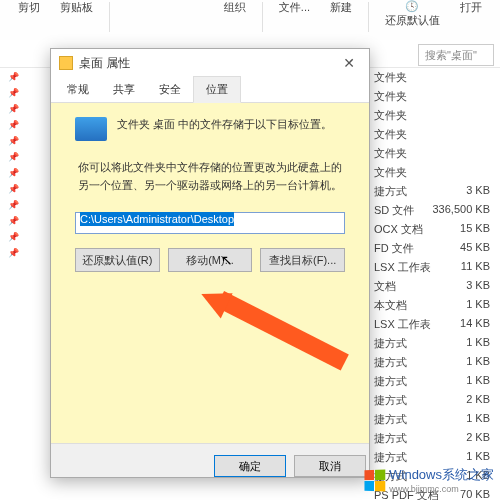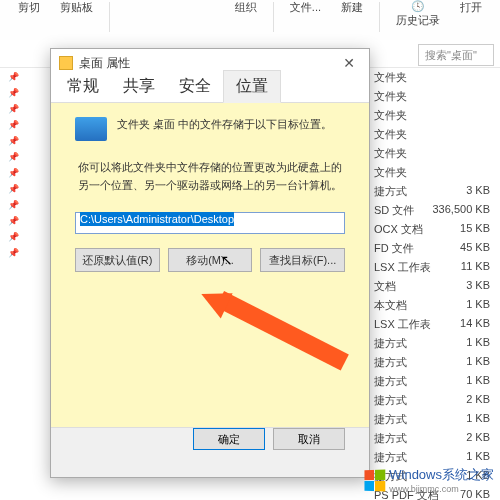--- a/index.html
+++ b/index.html
@@ -18,34 +18,34 @@
     .file-size { text-align: right; padding-right: 6px; }
     .left-pins { position: absolute; left: 8px; top: 72px; width: 18px; }
     .pin { color: #555; font-size: 11px; margin-bottom: 6px; }
     
     .dialog { position: absolute; left: 50px; top: 48px; width: 320px; height: 430px; background: #fef9c3; border: 1px solid #aaa; box-shadow: 0 4px 16px rgba(0,0,0,0.3); display: flex; flex-direction: column; }
     .titlebar { height: 28px; background: #fff; display: flex; align-items: center; padding: 0 8px; font-size: 12px; color: #333; }
     .titlebar-icon { width: 14px; height: 14px; margin-right: 6px; background: #ffc94a; border: 1px solid #d9a52a; }
     .titlebar-title { flex: 1; }
     .titlebar-close { width: 24px; text-align: center; color: #555; font-size: 14px; }
     
-    .tabs { height: 26px; background: #fff; display: flex; align-items: flex-end; padding: 0 4px; font-size: 16px; border-bottom: 1px solid #ddd; }
+    .tabs { height: 26px; background: #fff; display: flex; align-items: flex-end; padding: 0 4px; font-size: 11px; border-bottom: 1px solid #ddd; }
     .tab { padding: 5px 12px; color: #333; cursor: pointer; }
     .tab.active { background: #f0f0f0; border: 1px solid #ddd; border-bottom: 1px solid #f0f0f0; margin-bottom: -1px; }
     
     .dialog-body { flex: 1; padding: 14px 24px; font-size: 11px; color: #333; }
     .body-row1 { display: flex; align-items: flex-start; gap: 10px; margin-bottom: 18px; }
     .folder-icon { width: 32px; height: 24px; background: linear-gradient(#3fa0e8, #2570c0); border-radius: 2px; flex-shrink: 0; }
     .desc-text { line-height: 1.6; }
     .path-input { width: 100%; height: 22px; border: 1px solid #7a9fd4; padding: 0 4px; font-size: 11px; margin-bottom: 14px; background: #fff; }
     .path-input .sel { background: #0078d7; color: #fff; padding: 1px 0; }
     .btn-row { display: flex; gap: 8px; align-items: center; }
     .btn { flex: 1; height: 24px; background: #e1e1e1; border: 1px solid #adadad; font-size: 11px; color: #333; display: flex; align-items: center; justify-content: center; cursor: pointer; }
     
-    .dialog-footer { height: 50px; background: #f0f0f0; border-top: 1px solid #ddd; display: flex; align-items: flex-start; justify-content: flex-end; padding: 0 24px; gap: 8px; }
+    .dialog-footer { height: 34px; background: #f0f0f0; border-top: 1px solid #ddd; display: flex; align-items: flex-end; justify-content: flex-end; padding: 0 3px; gap: 8px; }
     .footer-btn { width: 72px; height: 22px; background: #e1e1e1; border: 1px solid #adadad; font-size: 11px; display: flex; align-items: center; justify-content: center; cursor: pointer; }
     .footer-btn.primary { border-color: #0078d7; }
     
     .arrow { position: absolute; pointer-events: none; }
     .arrow-head { position: absolute; left: 200px; top: 246px; width: 0; height: 0; border-right: 28px solid #ff5a1f; border-top: 14px solid transparent; border-bottom: 14px solid transparent; transform: rotate(25deg); }
     .arrow-body { position: absolute; left: 220px; top: 250px; width: 140px; height: 18px; background: #ff5a1f; transform: rotate(27deg); transform-origin: left center; }
     .cursor { position: absolute; left: 221px; top: 252px; font-size: 14px; color: #000; z-index: 10; }
     
     .watermark { position: absolute; right: 6px; bottom: 6px; display: flex; align-items: center; gap: 4px; font-size: 13px; color: #2a5caa; font-weight: 500; }
     .win-logo { display: grid; grid-template-columns: 10px 10px; grid-template-rows: 10px 10px; gap: 1px; transform: perspective(40px) rotateY(-8deg); }
@@ -70,21 +70,21 @@
   <div class="ribbon-divider"></div>
   <div class="ribbon-group">
       <span>文件...</span>
     </div>
   <div class="ribbon-group">
       <span>新建</span>
     </div>
   <div class="ribbon-divider"></div>
   <div class="ribbon-group">
     <span style="color:#2a7ab0;">🕓</span>
-    <span>历史记录</span>
+    <span>还原默认值</span>
   </div>
   <div class="ribbon-group">
       <span>打开</span>
     </div>
 </div>
 
 <div class="explorer-bg">
   <div class="explorer-header">
     <span>类型</span>
     <span>大小</span>

